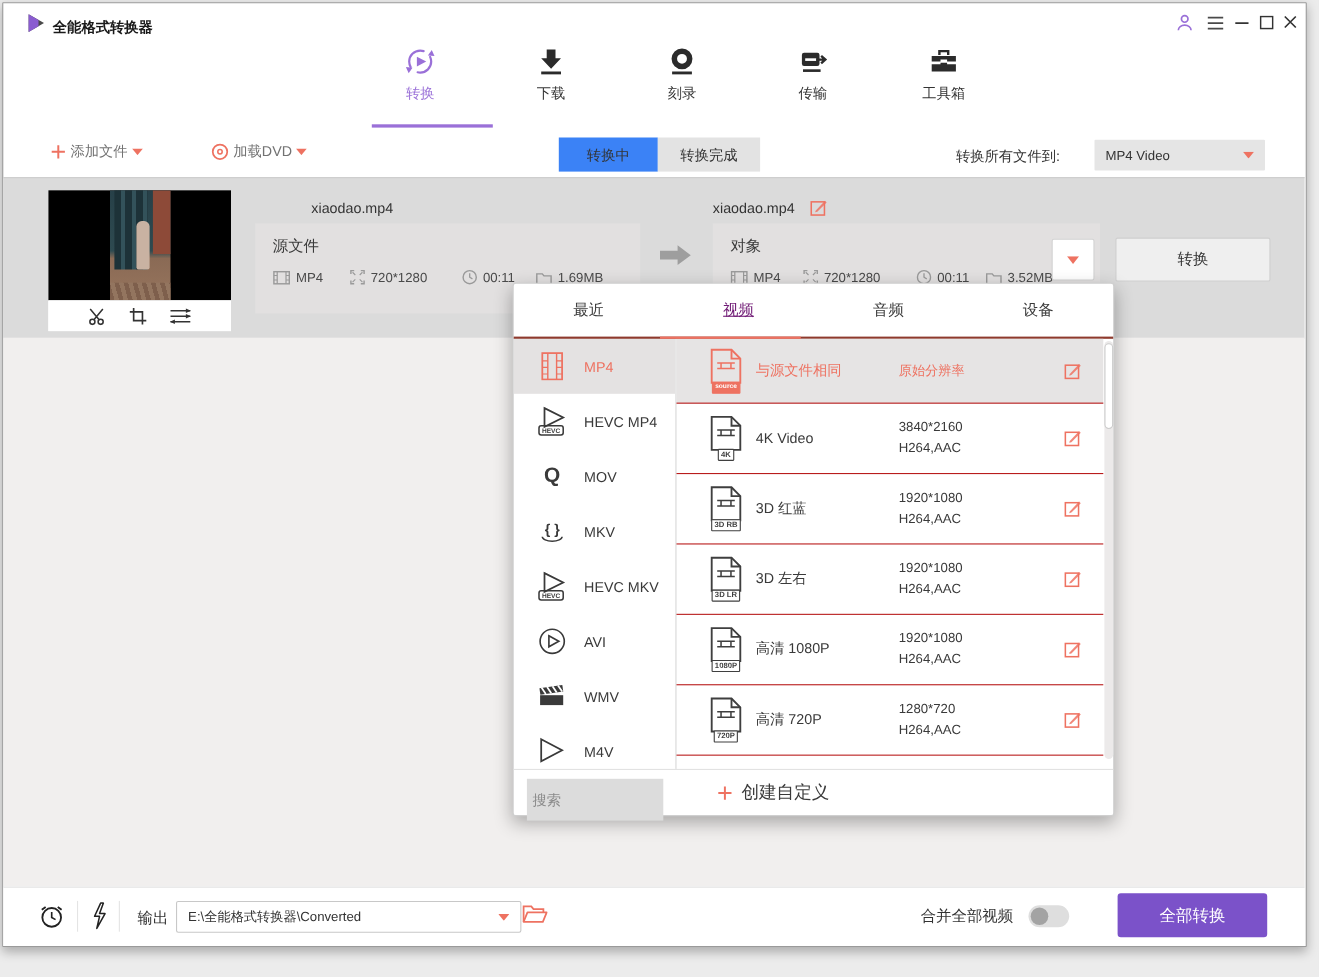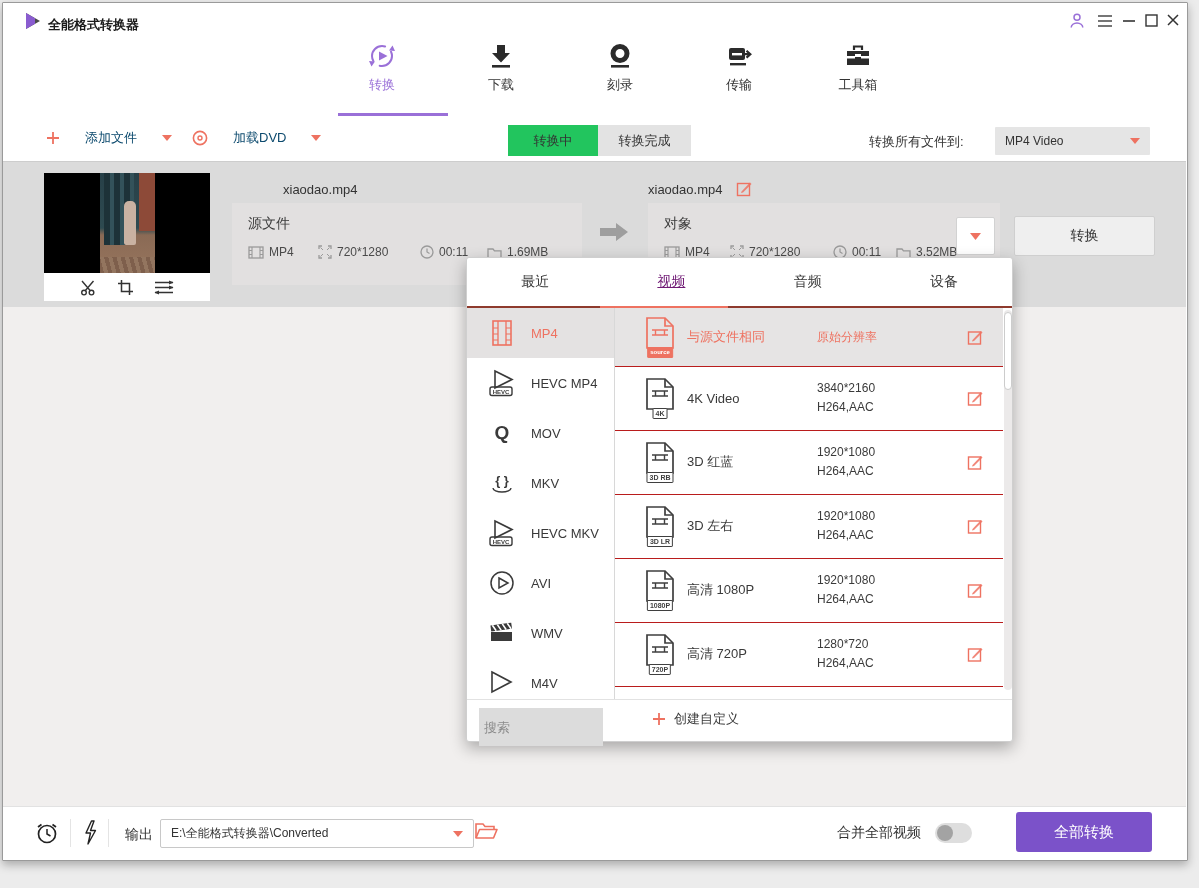--- a/index.html
+++ b/index.html
@@ -9,23 +9,23 @@
   
   .app-title{left:48px;top:16px;font-size:13px;font-weight:bold;color:#1a1a1a;}
   .winctl{color:#4a4a4a;cursor:default;}
   
   .nav{left:340px;top:42px;width:560px;height:62px;display:flex;justify-content:space-between;}
   .nav-tab{width:84px;display:flex;flex-direction:column;align-items:center;gap:6px;}
   .nav-tab .lbl{font-size:13px;color:#333;}
   .nav-tab.active .lbl{color:#9a70d8;}
   .nav-underline{left:338px;top:113px;width:110px;height:3px;background:#9a70d8;}
   
-  .toolbar-item{display:flex;align-items:center;gap:25px;font-size:13px;color:#0c4a6e;}
+  .toolbar-item{display:flex;align-items:center;gap:4px;font-size:13px;color:#737373;}
   .seg{height:31px;display:flex;align-items:center;justify-content:center;font-size:13px;color:#333;}
-  .seg.on{background:#22c55e;}
+  .seg.on{background:#3b82f6;}
   .seg.off{background:#e3e3e3;}
   .select-box{display:flex;align-items:center;justify-content:space-between;background:#e5e5e5;font-size:12px;color:#333;padding:0 10px;border-radius:1px;}
   
   .file-row{left:3px;top:161px;width:1183px;height:146px;background:#dbdbdb;border-top:1px solid #cdcdcd;}
   .thumb-card{left:44px;top:173px;width:166px;height:128px;background:#fff;}
   .thumb-black{position:absolute;left:0;top:0;width:166px;height:100px;background:#000;overflow:hidden;}
   .thumb-img{position:absolute;left:56px;top:0;width:55px;height:100px;background:linear-gradient(180deg,#274048 0%,#2e4a50 55%,#8a6a55 62%,#97755d 100%);}
   .thumb-brick{position:absolute;right:0;top:0;width:16px;height:58px;background:#8d4a38;}
   .thumb-glass{position:absolute;left:4px;top:0;width:30px;height:72px;background:repeating-linear-gradient(90deg,#1d3238 0 6px,#33525a 6px 10px);}
   .thumb-person{position:absolute;left:24px;top:28px;width:12px;height:44px;background:#c9b2a2;border-radius:5px 5px 2px 2px;}
@@ -68,21 +68,21 @@
   .badge-icon.salmon .badge{background:#ee7261;border-color:#ee7261;color:#fff;font-size:6px;}
   .preset-name{position:absolute;left:72px;top:50%;transform:translateY(-50%);font-size:13px;color:#3a3a3a;white-space:nowrap;}
   .preset-spec{position:absolute;left:202px;top:50%;transform:translateY(-50%);font-size:12px;color:#3a3a3a;line-height:19px;white-space:nowrap;}
   .preset-row.selected .preset-name,.preset-row.selected .preset-spec{color:#ee7261;}
   .preset-edit{position:absolute;left:352px;top:50%;transform:translateY(-50%);}
   .scrollbar{position:absolute;left:537px;top:52px;width:8px;height:380px;background:#eceaea;border-radius:4px;}
   .scroll-thumb{position:absolute;left:0px;top:2px;width:8px;height:78px;background:#fff;border:1px solid #ccc;border-radius:4px;box-sizing:border-box;}
   .panel-bottom{position:absolute;left:0;top:441px;width:100%;height:42px;border-top:1px solid #e2e2e2;}
   .search{position:absolute;left:12px;top:8px;width:114px;height:38px;background:#dcdcdc;border:none;outline:none;font-size:13px;color:#555;padding:0 5px;font-family:inherit;}
   .search::placeholder{color:#8a8a8a;}
-  .create-custom{position:absolute;left:185px;top:10px;display:flex;align-items:center;gap:8px;font-size:13px;color:#3a3a3a;}
+  .create-custom{position:absolute;left:185px;top:10px;display:flex;align-items:center;gap:8px;font-size:16px;color:#3a3a3a;}
   .salmon{color:#ee7261;}
 </style>
 </head>
 <body>
 
 <div id="screen">
   <div class="abs window-frame"></div>
 
   <svg class="abs" style="left:22px;top:11px" width="20" height="20" viewBox="0 0 20 20">
     <polygon points="4,2 18,10 4,18" fill="#4a4a4a"></polygon>

